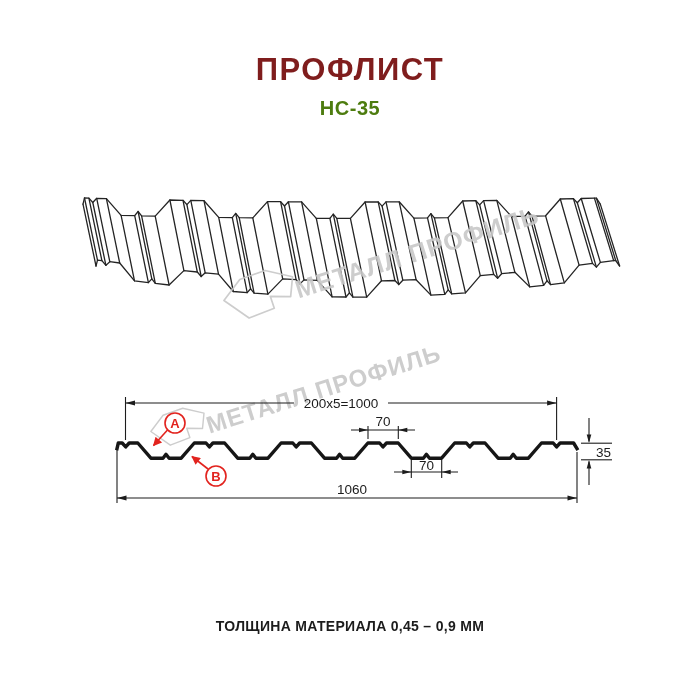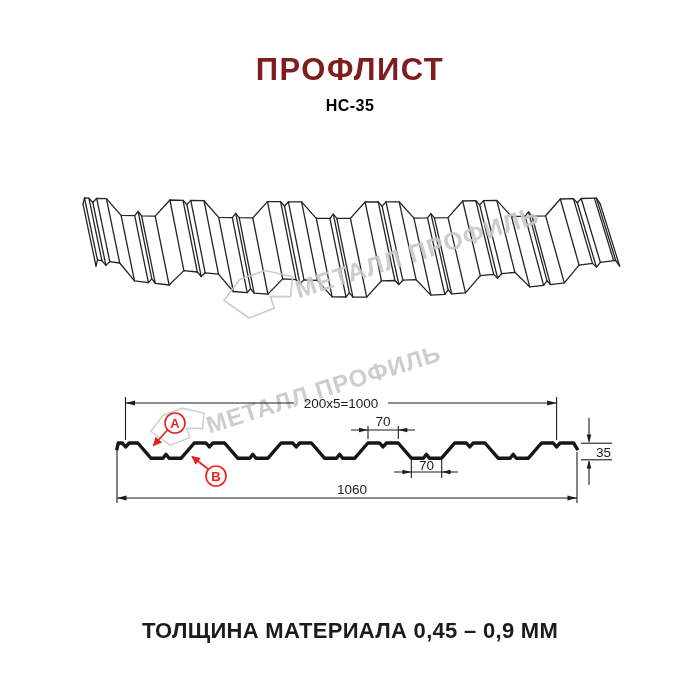--- a/index.html
+++ b/index.html
@@ -1,22 +1,22 @@
 <!DOCTYPE html>
 <html><head>
 <meta charset="utf-8">
 <style>
   html,body{margin:0;padding:0;background:#fff;}
   .page{position:relative;width:700px;height:700px;background:#fff;overflow:hidden;
         font-family:"Liberation Sans","DejaVu Sans",sans-serif;color:#1c1c1c;}
   .hdr{position:absolute;top:52px;left:0;width:700px;text-align:center;}
   .hdr h1{margin:0;font-size:31px;font-weight:900;letter-spacing:1.5px;color:#7f1d1d;}
-  .hdr .model{margin-top:9px;font-size:16px;font-weight:700;letter-spacing:.5px;color:#000000;}
+  .hdr .model{margin-top:9px;font-size:20px;font-weight:700;letter-spacing:.5px;color:#4d7c0f;}
   .caption{position:absolute;top:618px;left:0;width:700px;text-align:center;
-           font-size:22px;font-weight:600;letter-spacing:.3px;color:#1c1c1c;}
+           font-size:14px;font-weight:600;letter-spacing:.3px;color:#1c1c1c;}
   svg{position:absolute;left:0;overflow:visible;}
   #persp{top:178px;}
   #xsec{top:340px;}
   .sheet{fill:#ffffff;stroke:none;}
   .wire{fill:none;stroke:#242424;stroke-width:1.3;stroke-linejoin:round;stroke-linecap:round;}
   .profile{fill:none;stroke:#161616;stroke-width:3.4;stroke-linejoin:round;stroke-linecap:square;}
   .dim{stroke:#1c1c1c;stroke-width:1.1;}
   .dimfill{fill:#1c1c1c;stroke:none;}
   text.dimtxt{fill:#1c1c1c;font-size:13.5px;font-weight:500;stroke:none;
               font-family:"Liberation Sans","DejaVu Sans",sans-serif;}

